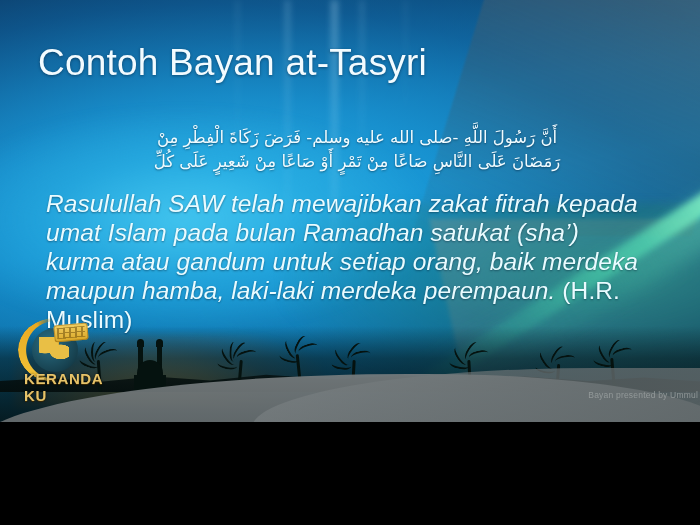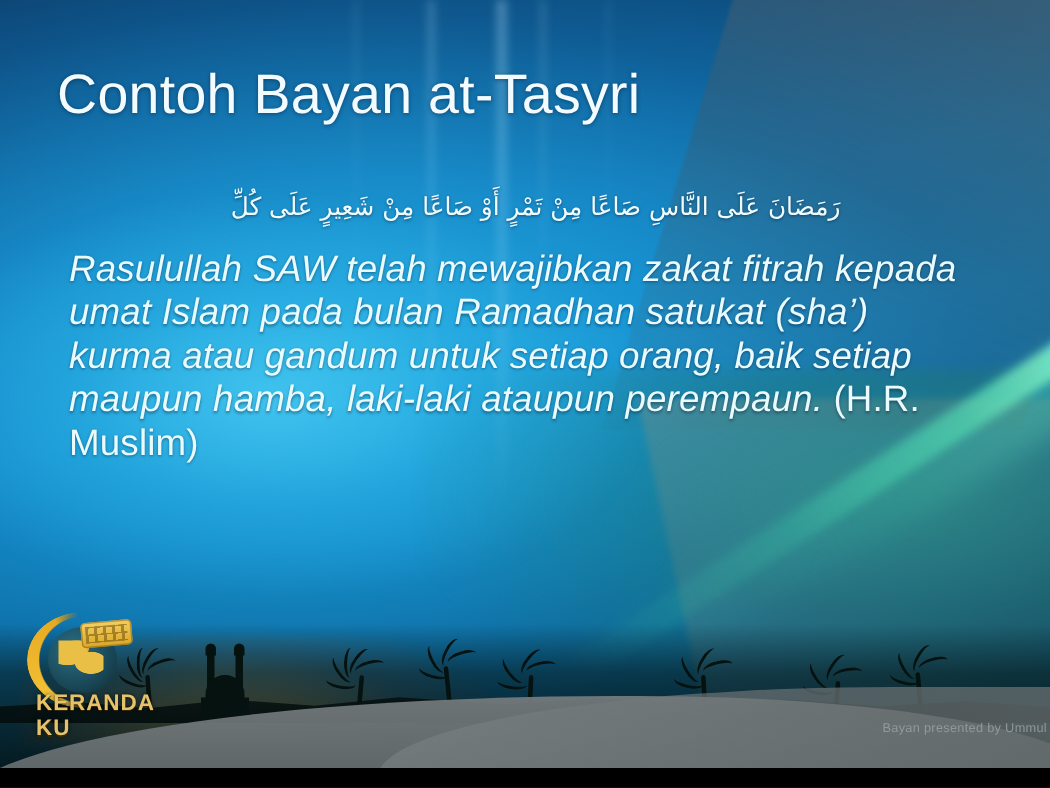--- a/index.html
+++ b/index.html
@@ -1,21 +1,21 @@
 <!DOCTYPE html>
 <html><head>
 <meta charset="utf-8">
 <style>
   * { margin:0; padding:0; box-sizing:border-box; }
   html,body { width:700px; height:525px; overflow:hidden; background:#000; }
   body { font-family:"Liberation Sans", sans-serif; }
 
   .slide {
     position:relative;
-    width:700px; height:512px;
+    width:700px; height:422px;
     overflow:hidden;
     background:#701a75;
   }
 
   
   .bg-base{
     position:absolute; inset:0;
     background:
       radial-gradient(ellipse 120% 90% at 32% 46%,
         rgba(40,175,230,0.95) 0%,
@@ -359,24 +359,25 @@
 
     <div class="sweep"></div>
     <div class="sweep2"></div>
   </div>
 
   <div class="title">Contoh Bayan at-Tasyri</div>
 
   <div class="body">
 
     <div class="arabic">
+      <div>أَنَّ رَسُولَ اللَّهِ -صلى الله عليه وسلم- فَرَضَ زَكَاةَ الْفِطْرِ مِنْ</div>
       <div>رَمَضَانَ عَلَى النَّاسِ صَاعًا مِنْ تَمْرٍ أَوْ صَاعًا مِنْ شَعِيرٍ عَلَى كُلِّ</div>
     </div>
 
-    <div class="para2"><span>Rasulullah SAW telah mewajibkan zakat fitrah kepada umat Islam pada bulan Ramadhan satukat (sha’) kurma atau gandum untuk setiap orang, baik setiap maupun hamba, laki-laki ataupun perempaun.</span><span class="nonitalic"> (H.R. Muslim)</span></div>
+    <div class="para2"><span>Rasulullah SAW telah mewajibkan zakat fitrah kepada umat Islam pada bulan Ramadhan satukat (sha’) kurma atau gandum untuk setiap orang, baik merdeka maupun hamba, laki-laki merdeka perempaun.</span><span class="nonitalic"> (H.R. Muslim)</span></div>
   </div>
 
   <div class="logo">
     <div class="emblem">
       <div class="cres"></div>
       <div class="globe"></div>
       <div class="band"></div>
     </div>
     <div class="brand">KERANDA KU</div>
   </div>

